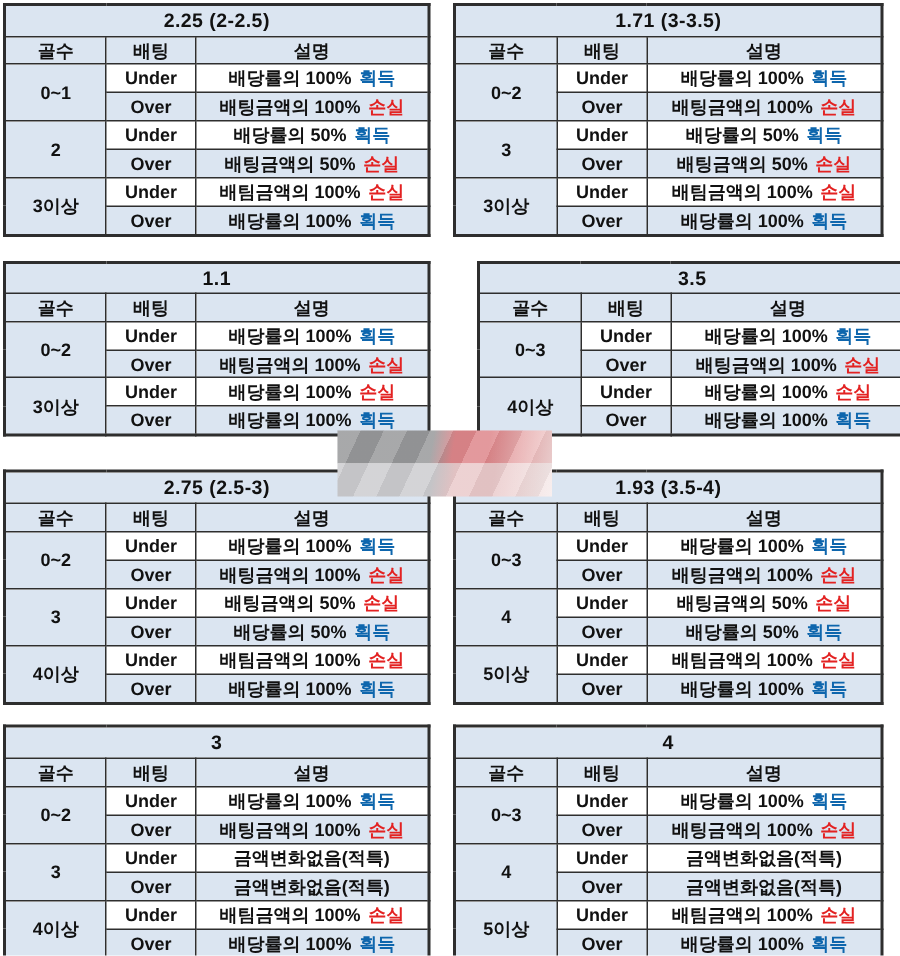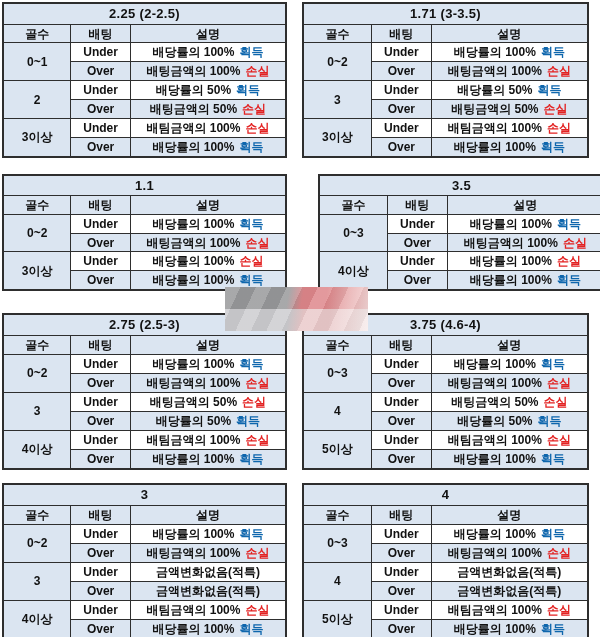--- a/index.html
+++ b/index.html
@@ -293,21 +293,21 @@
 
 <div class="card" id="t5">
   <table class="rules">
     <colgroup>
         <col class="c-goal">
         <col class="c-bet">
         <col class="c-desc">
       </colgroup>
     <tbody>
       <tr class="title-row">
-          <td colspan="3">3.75 (4.6-4)</td>
+          <td colspan="3">1.93 (3.5-4)</td>
         </tr>
       <tr class="head-row">
         <td>골수</td>
         <td>배팅</td>
         <td>설명</td>
       </tr>
     <tr class="r-under">
           <td rowspan="2" class="goal">0~3</td>
           <td class="bet">Under</td>
           <td class="desc"><span>배당률의 100%</span><span class="result gain">획득</span></td>

